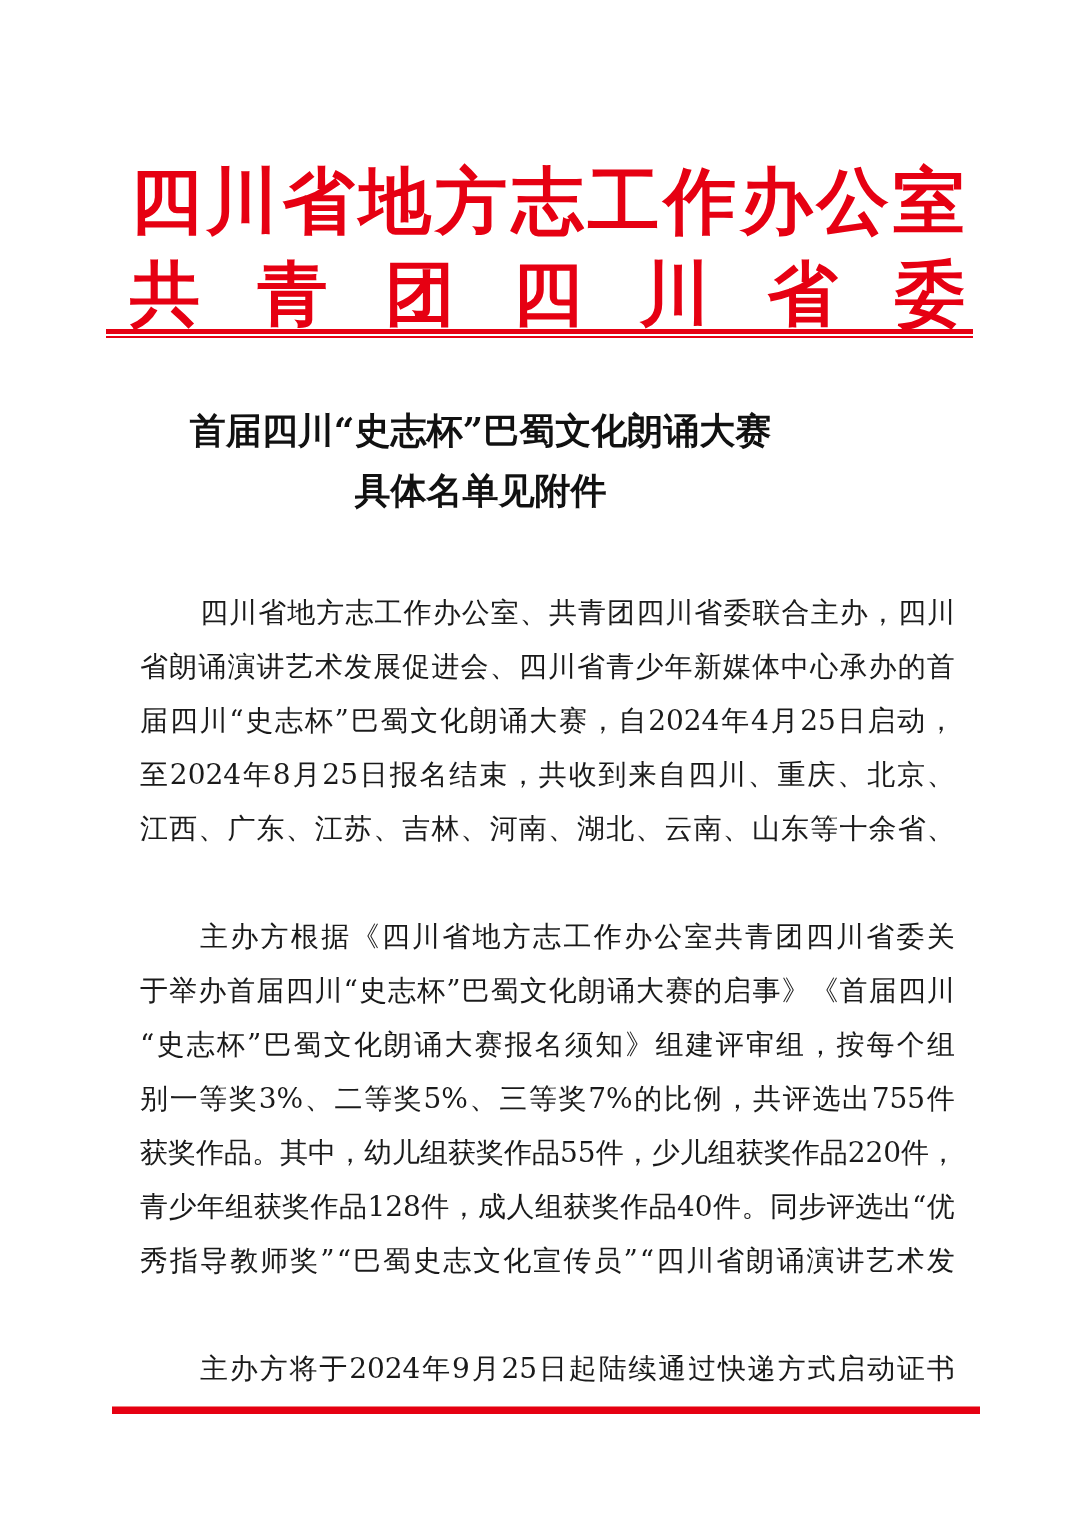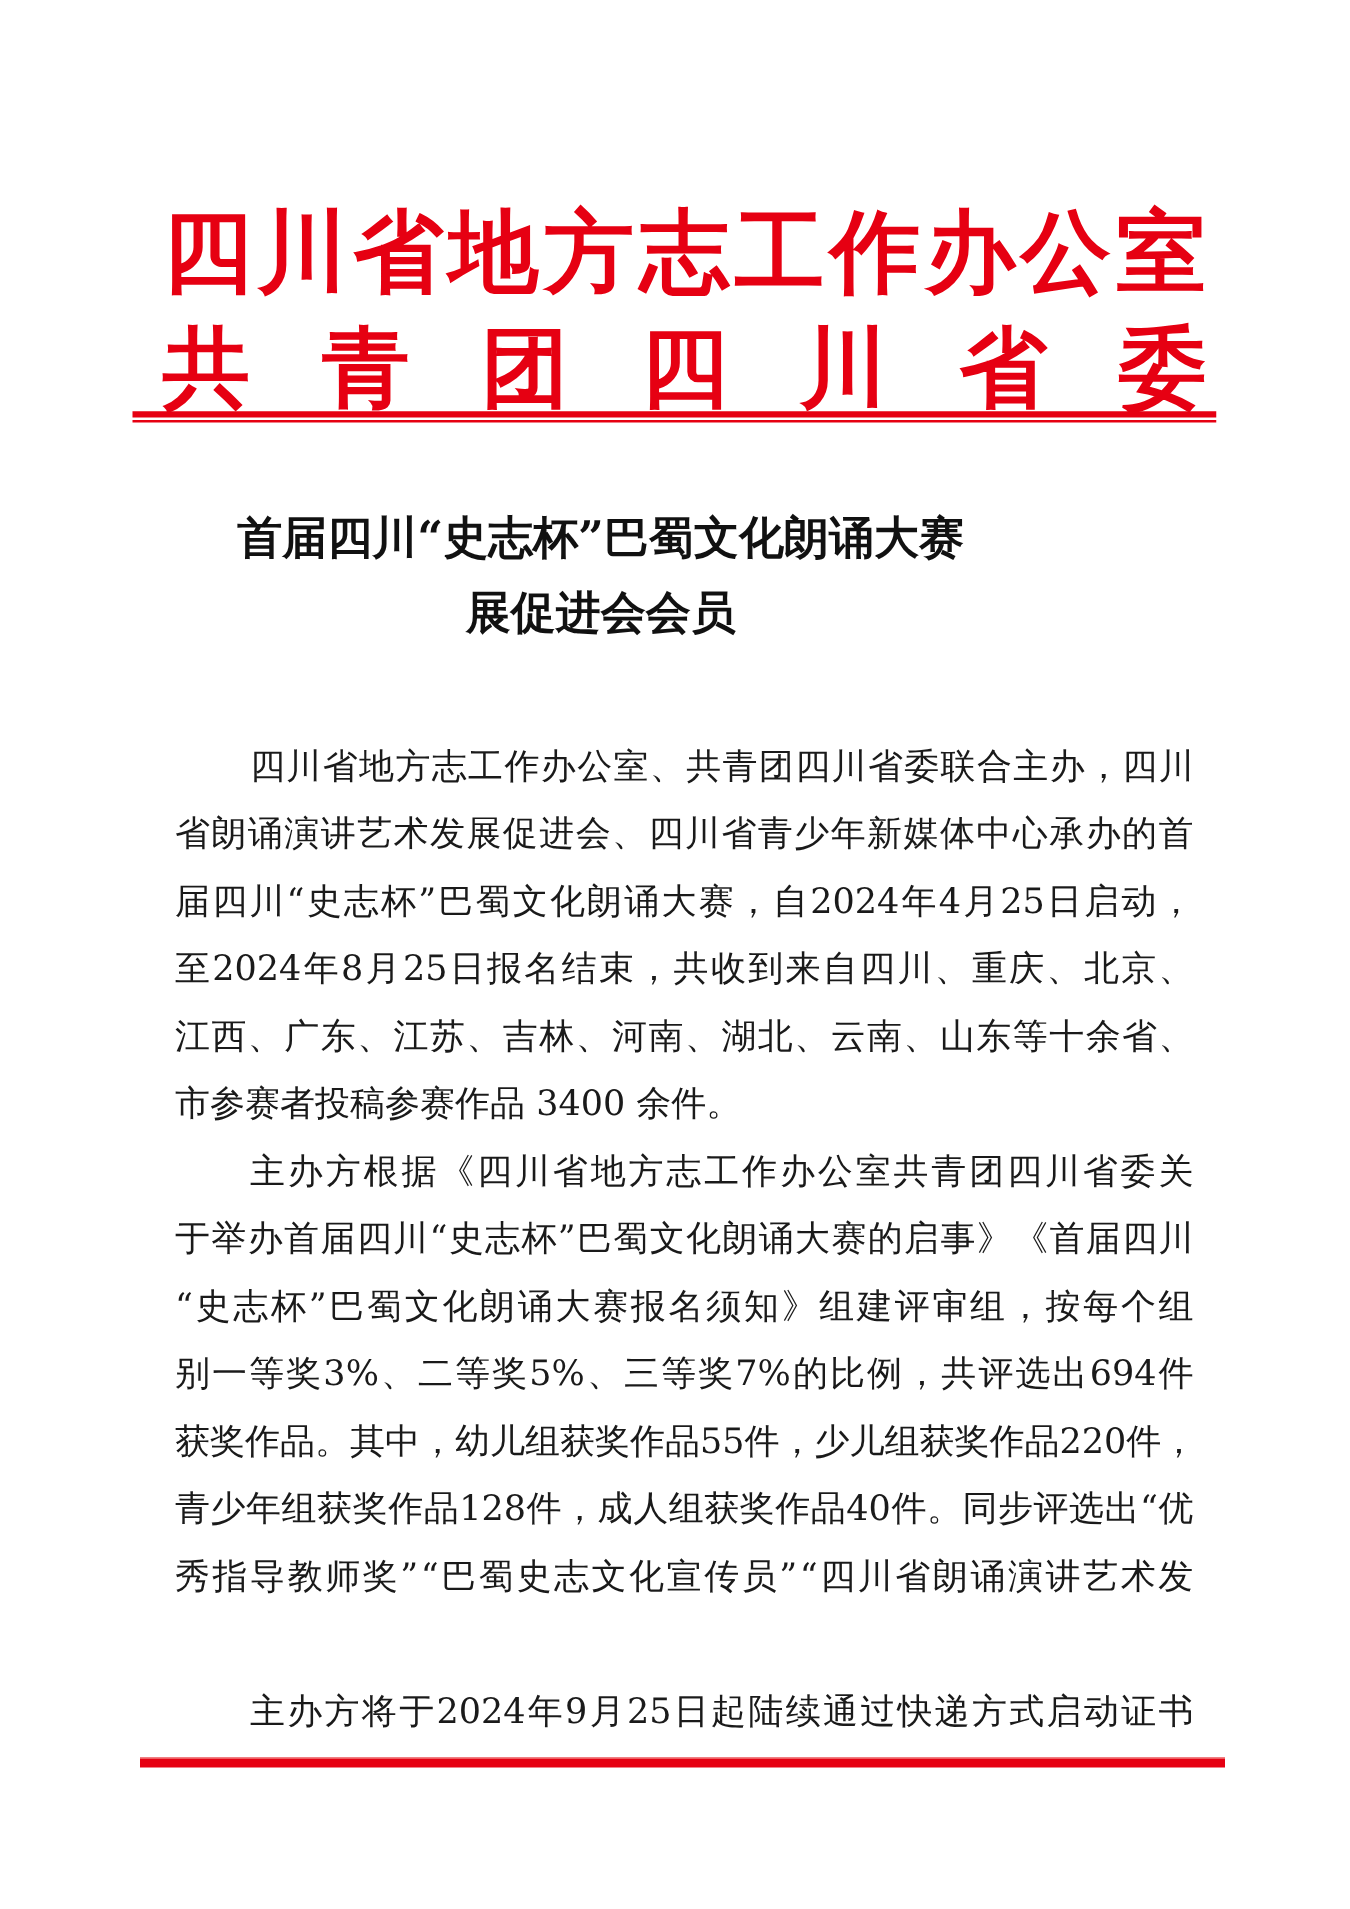--- a/index.html
+++ b/index.html
@@ -148,21 +148,21 @@
         <span>川</span>
         <span>省</span>
         <span>委</span>
       </div>
   </div>
 
   <div class="rule-top-thick"></div>
   <div class="rule-top-thin"></div>
 
   <div class="doc-title t1">首届四川“史志杯”巴蜀文化朗诵大赛</div>
-  <div class="doc-title t2">展促进会会员</div>
+  <div class="doc-title t2">具体名单见附件</div>
 
   <div class="body-line indent" style="top:586px">
       <span class="seg">四</span>
       <span class="seg">川</span>
       <span class="seg">省</span>
       <span class="seg">地</span>
       <span class="seg">方</span>
       <span class="seg">志</span>
       <span class="seg">工</span>
       <span class="seg">作</span>
@@ -295,21 +295,20 @@
       <span class="seg">南</span>
       <span class="seg">、</span>
       <span class="seg">山</span>
       <span class="seg">东</span>
       <span class="seg">等</span>
       <span class="seg">十</span>
       <span class="seg">余</span>
       <span class="seg">省</span>
       <span class="seg">、</span>
     </div>
-  <div class="body-line last" style="top:856px">市参赛者投稿参赛作品 3400 余件。</div>
 
   <div class="body-line indent" style="top:910px">
       <span class="seg">主</span>
       <span class="seg">办</span>
       <span class="seg">方</span>
       <span class="seg">根</span>
       <span class="seg">据</span>
       <span class="seg">《</span>
       <span class="seg">四</span>
       <span class="seg">川</span>
@@ -409,21 +408,21 @@
       <span class="seg">奖</span>
       <span class="seg">7%</span>
       <span class="seg">的</span>
       <span class="seg">比</span>
       <span class="seg">例</span>
       <span class="seg">，</span>
       <span class="seg">共</span>
       <span class="seg">评</span>
       <span class="seg">选</span>
       <span class="seg">出</span>
-      <span class="seg">694</span>
+      <span class="seg">755</span>
       <span class="seg">件</span>
     </div>
   <div class="body-line" style="top:1126px">
       <span class="seg">获</span>
       <span class="seg">奖</span>
       <span class="seg">作</span>
       <span class="seg">品</span>
       <span class="seg">。</span>
       <span class="seg">其</span>
       <span class="seg">中</span>

